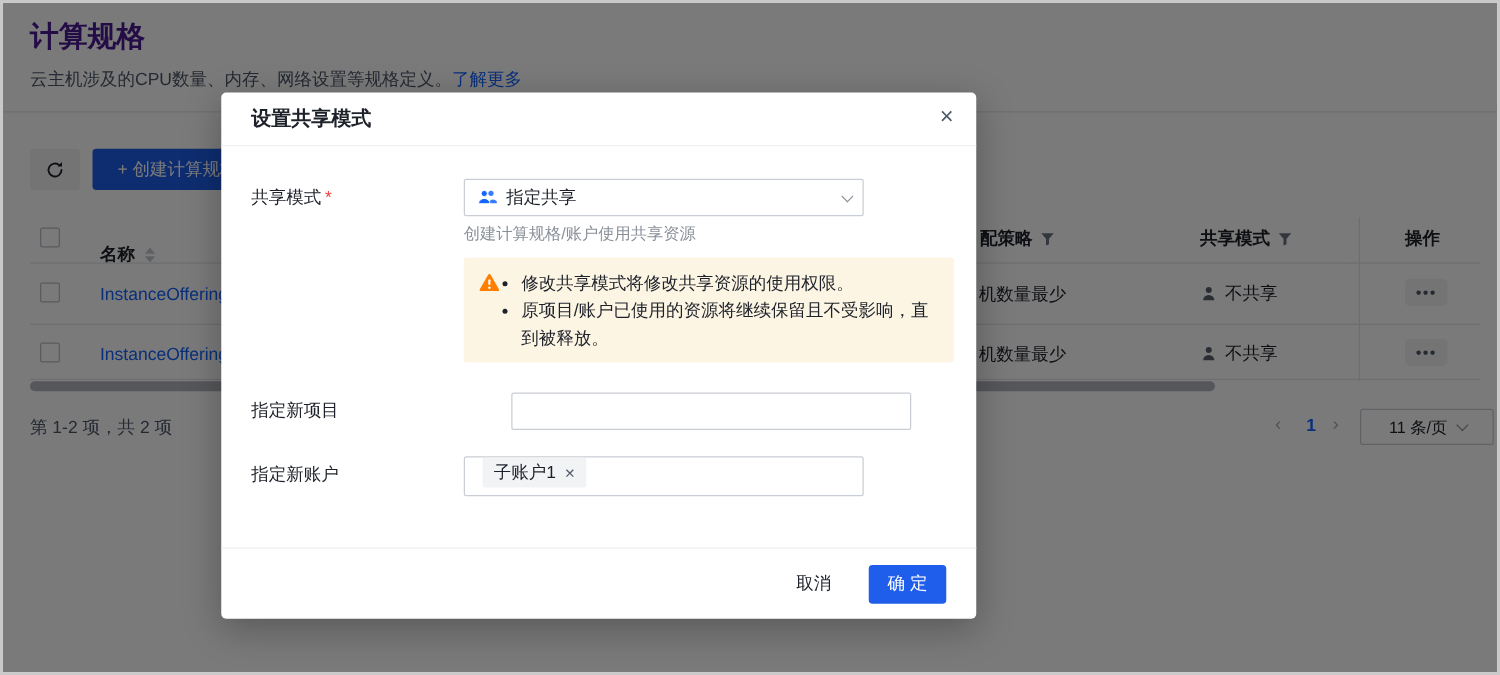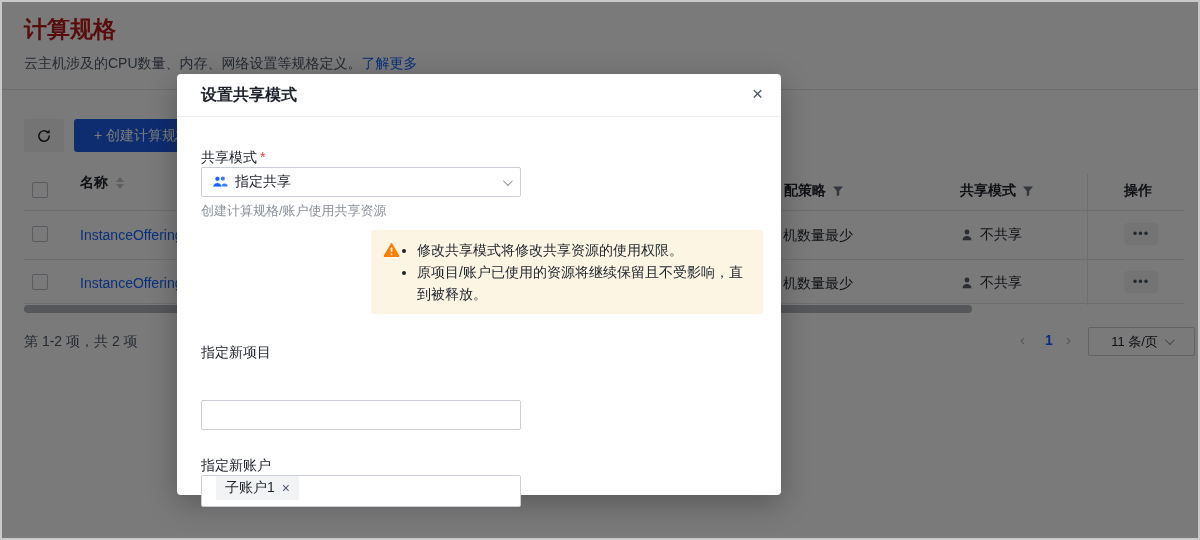--- a/index.html
+++ b/index.html
@@ -4,21 +4,21 @@
 <style>
   * { margin:0; padding:0; box-sizing:border-box; }
   html,body { background:#e9e9e9; }
   body { font-family:"Liberation Sans","DejaVu Sans",sans-serif; }
 
   .viewport { position:relative; width:1200px; height:540px; margin:0 auto;
     background:#fff; border:2px solid #c9c9c9; overflow:hidden; }
 
   
   .page { position:absolute; inset:0; background:#fff; }
-  .page-title { position:absolute; left:22px; top:12px; font-size:23px; font-weight:700; color:#b91c1c; }
+  .page-title { position:absolute; left:22px; top:12px; font-size:23px; font-weight:700; color:#4c1d95; }
   .page-sub { position:absolute; left:22px; top:53px; font-size:14px; color:#4e5969; }
   .page-sub a { color:#1664ff; text-decoration:none; cursor:pointer; }
   .page-divider { position:absolute; left:0; right:0; top:87px; height:1px; background:#e5e6eb; }
 
   .refresh-btn { position:absolute; left:22px; top:117px; width:40px; height:33px;
     background:#f2f3f5; border:none; border-radius:3px; display:flex; align-items:center; justify-content:center; cursor:pointer; }
   .create-btn { position:absolute; left:72px; top:117px; height:33px; padding:0 20px;
     background:#1e5eea; color:#fff; font-size:14px; border:none; border-radius:3px; white-space:nowrap; cursor:pointer; }
 
   .checkbox { position:absolute; width:16px; height:16px; background:#fff;
@@ -57,21 +57,21 @@
 
   .modal { position:absolute; left:175px; top:72px; width:604px; height:421px;
     background:#fff; border-radius:4px; box-shadow:0 8px 30px rgba(0,0,0,.28); }
   .m-header { height:43px; padding:0 24px; display:flex; align-items:center;
     border-bottom:1px solid #eff0f2; position:relative; }
   .m-title { font-size:16px; font-weight:700; color:#1d2129; }
   .m-close { position:absolute; right:18px; top:10px; font-size:19px; color:#4e5969;
     background:none; border:none; cursor:pointer; line-height:1; }
 
   .m-body { padding:26px 24px 0 24px; }
-  .frow { display:flex; align-items:flex-start;flex-direction:column; }
+  .frow { display:flex; align-items:flex-start; }
   .flabel { width:170px; font-size:14px; color:#1d2129; padding-top:6px; flex:none; }
   .req { color:#f53f3f; margin-left:3px; }
   .fctrl { width:320px; }
 
   .sel { height:30px; border:1px solid #c9cdd4; border-radius:2px; background:#fff;
     display:flex; align-items:center; padding:0 10px; gap:7px; font-size:14px; color:#1d2129; cursor:pointer; }
   .sel .chev { margin-left:auto; }
   .helper { margin-top:5px; font-size:13px; line-height:18px; color:#8a9099; }
 
   .alert { margin:10px 0 0 170px; width:392px; background:#fcf5e4; border-radius:2px;
@@ -115,21 +115,21 @@
           <path d="M13.2 8a5.2 5.2 0 1 1-1.7-3.85" fill="none" stroke="#1d2129" stroke-width="1.5" stroke-linecap="round"></path>
           <path d="M13.6 1.6 L13.6 5.2 L10 5.2 Z" fill="#1d2129"></path>
         </svg>
       </span>
     </button>
     <button class="create-btn">
       <span>+ 创建计算规格</span>
     </button>
 
     <span class="checkbox" style="left:30px; top:180px;"></span>
-    <div class="th" style="left:78px; top:172px;align-items:center;">
+    <div class="th" style="left:78px; top:193px;align-items:center;">
       <span>名称</span>
       <span class="sorter">
           <i class="caret up"></i>
           <i class="caret down"></i>
         </span>
     </div>
     <div class="th" style="left:782px; top:180px;">
       <span>配策略</span>
       <span style="display:flex">
         <svg width="12" height="12" viewBox="0 0 12 12">
@@ -260,15 +260,19 @@
             <span class="tag">
               <span>子账户1</span>
               <span class="tag-x">×</span>
             </span>
           </div>
         </div>
       </div>
 
     </div>
 
+    <div class="m-footer">
+      <button class="btn-cancel">取消</button>
+      <button class="btn-ok">确 定</button>
+    </div>
   </div>
 
 </div>
 
 </body></html>

